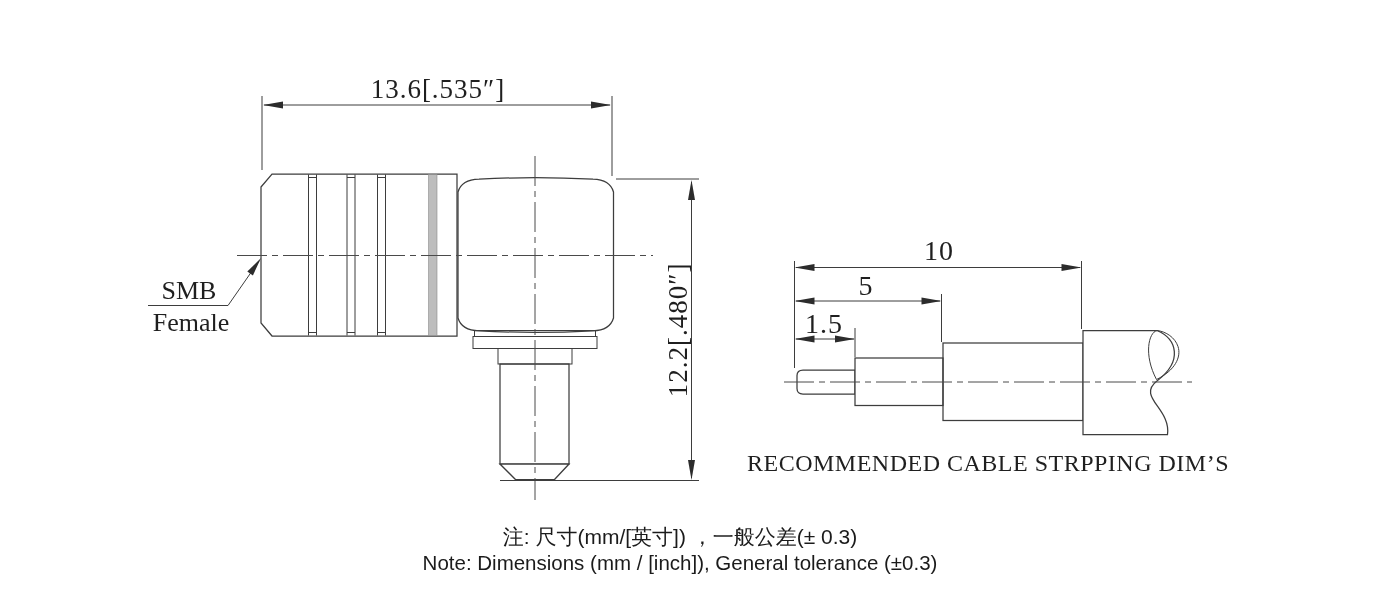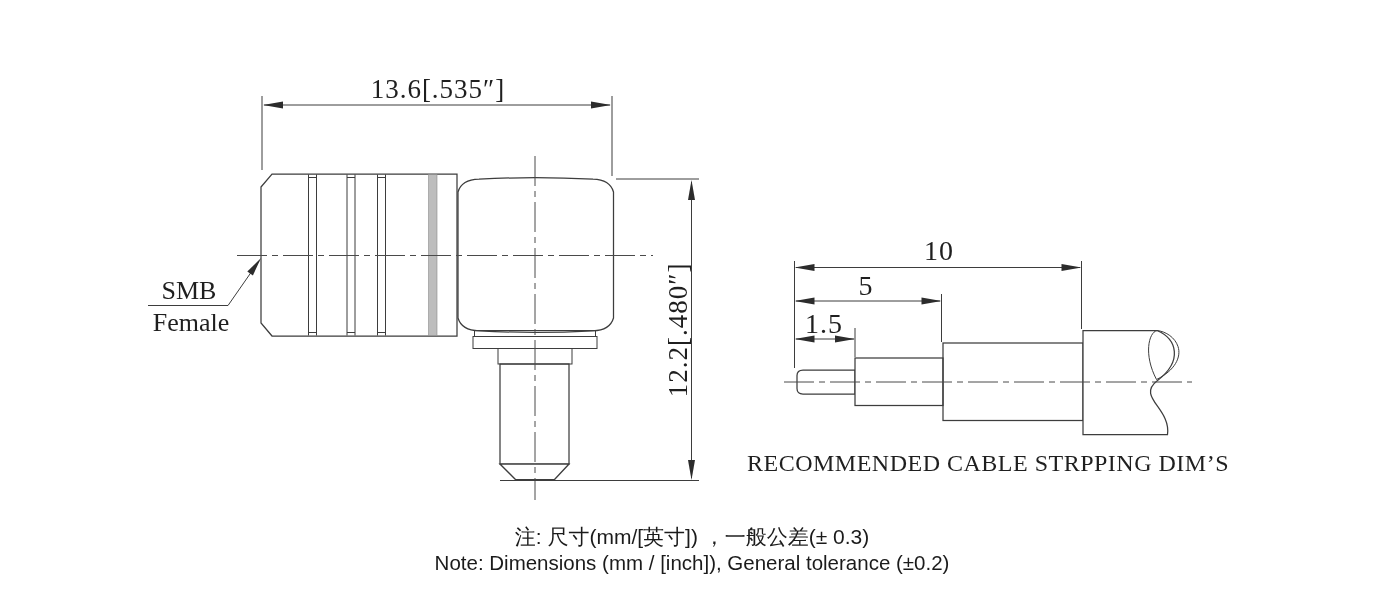--- a/index.html
+++ b/index.html
@@ -11,21 +11,21 @@
   .dim{stroke:#3d3d3d;stroke-width:1;fill:none;}
   .cl{stroke:#4a4a4a;stroke-width:1;fill:none;stroke-dasharray:30 5 6 5;}
   .whitefill{fill:#ffffff;}
   .nofill{fill:none;}
   .arrow{fill:#2c2c2c;stroke:none;}
   .cad{font-family:"Liberation Serif","DejaVu Serif",serif;fill:#1f1f1f;}
   .dimtxt{font-size:27px;letter-spacing:1px;}
   .dimtxt2{font-size:28px;letter-spacing:1px;}
   .lbl{font-size:26px;}
   .cap{font-size:24px;letter-spacing:0.5px;}
-  .notes{position:absolute;left:0;top:515px;width:1360px;text-align:center;color:#1b1b1b;padding-left:12px;}
+  .notes{position:absolute;left:0;top:515px;width:1360px;text-align:center;color:#1b1b1b;}
   .note-zh{font-size:21px;line-height:27px;}
   .note-en{font-size:20.5px;line-height:26px;}
 </style>
 </head>
 <body>
 
 <div id="stage">
   <svg width="1400" height="600" viewBox="0 0 1400 600">
     <defs>
       <pattern id="knurl" width="14" height="14" patternUnits="userSpaceOnUse">
@@ -133,15 +133,15 @@
         <polygon class="arrow" points="855,331 835,327.5 835,334.5"></polygon>
         <text class="cad dimtxt2" x="824" y="325" text-anchor="middle">1.5</text>
       </g>
 
       <text class="cad cap" x="988" y="463" text-anchor="middle">RECOMMENDED CABLE STRPPING DIM’S</text>
     </g>
   </svg>
 
   <div class="notes">
     <div class="note-zh">注: 尺寸(mm/[英寸]) ，一般公差(± 0.3)</div>
-    <div class="note-en">Note: Dimensions (mm / [inch]), General tolerance (±0.2)</div>
+    <div class="note-en">Note: Dimensions (mm / [inch]), General tolerance (±0.3)</div>
   </div>
 </div>
 
 </body></html>

